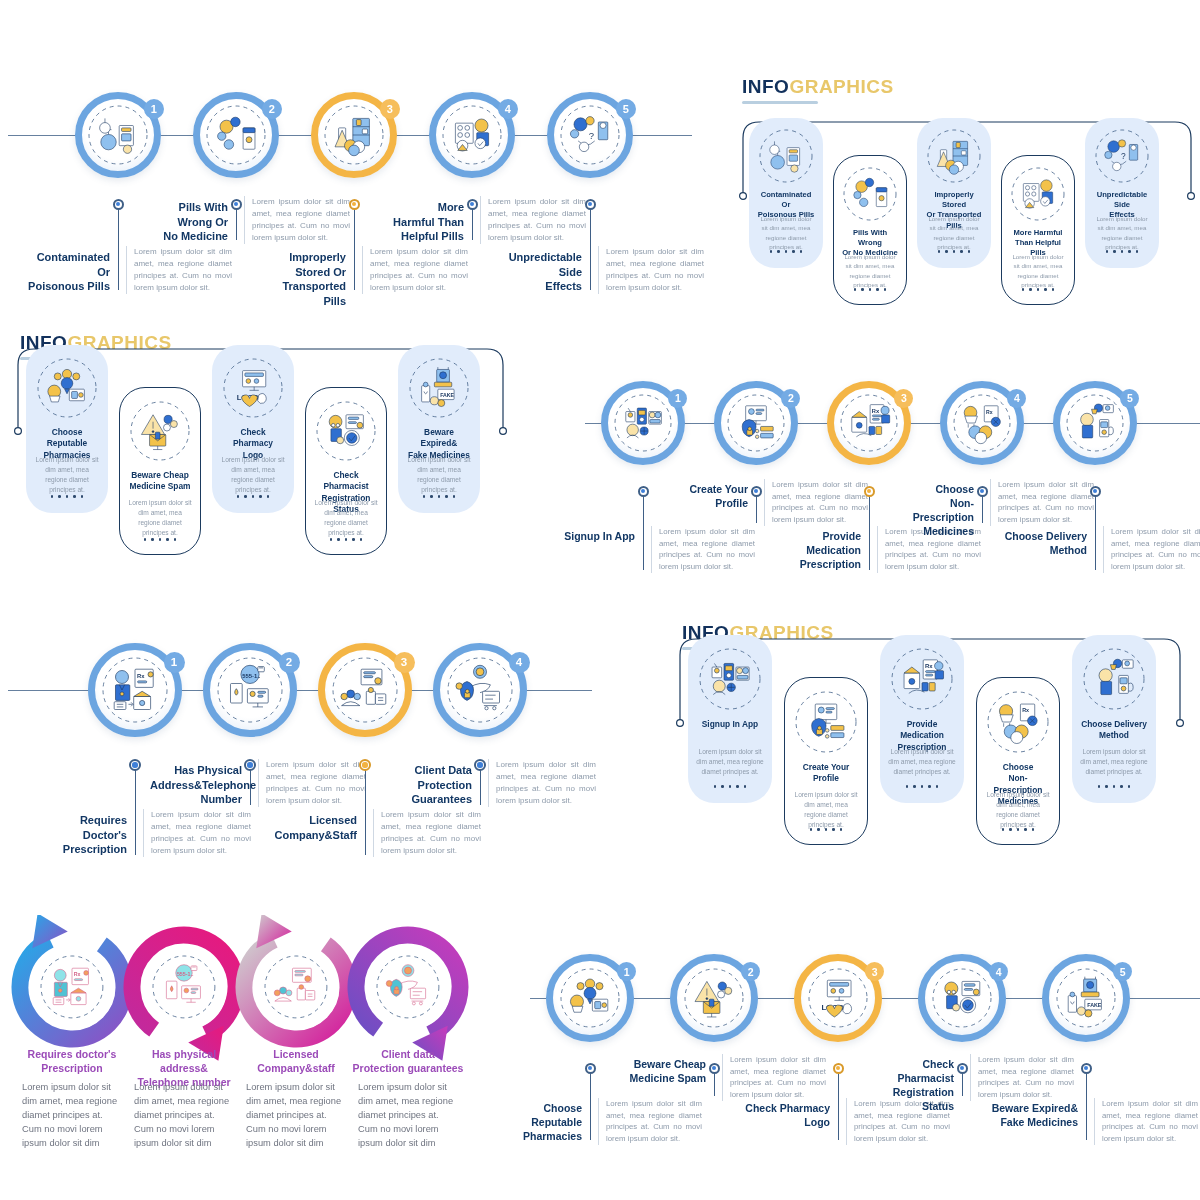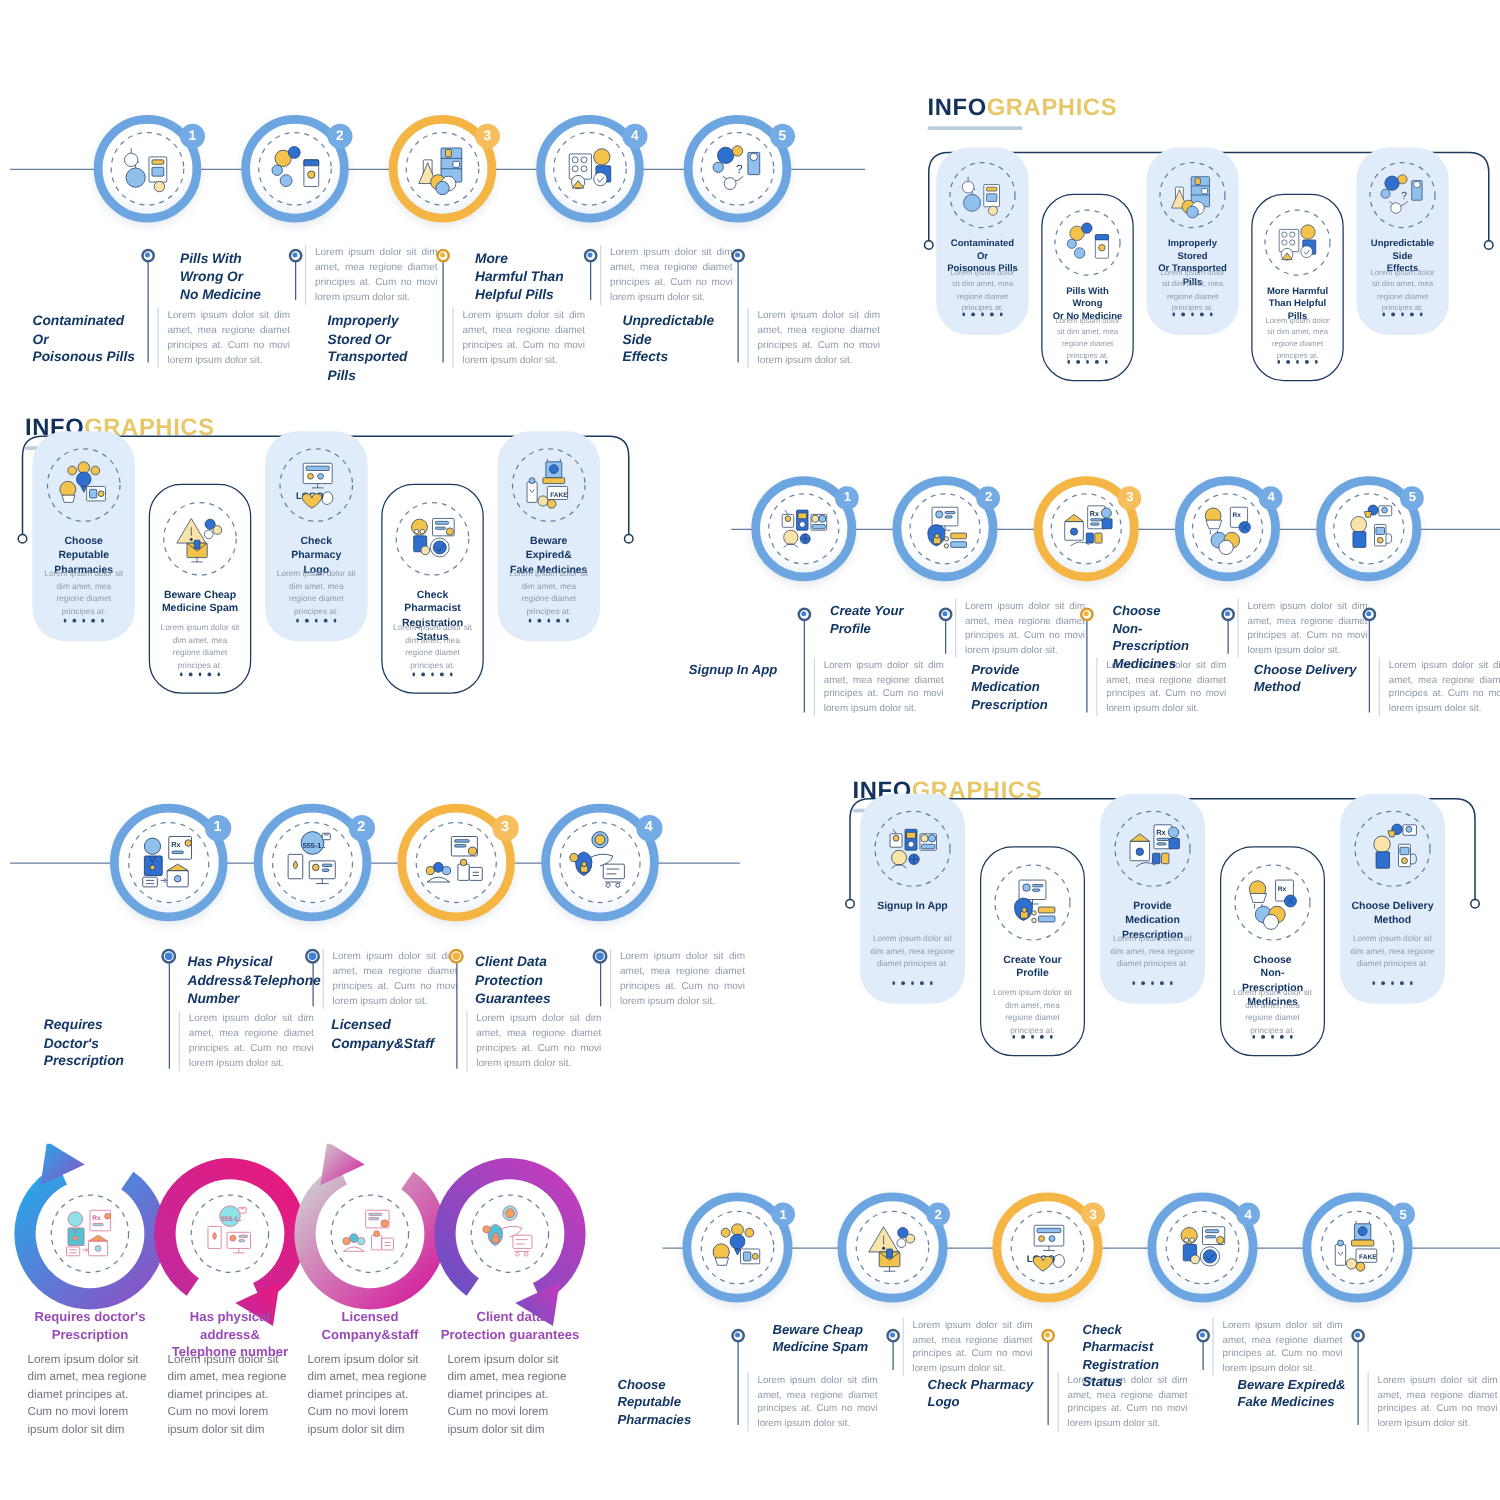--- a/index.html
+++ b/index.html
@@ -44,21 +44,21 @@
   .dot {
     position: absolute; border-radius: 50%; background: #fff;
     border: 2px solid #3f5f86; display: flex; align-items: center; justify-content: center;
   }
   .dot i { display: block; border-radius: 50%; background: #3f80d8; }
   .dot.gold { border-color: #d99a2a; }
   .dot.gold i { background: #f2b23f; }
 
   .n-title {
     position: absolute; color: #123764; font-weight: bold;
-    font-size: 11px; line-height: 1.32; text-align: left; font-style: italic;
+    font-size: 11px; line-height: 1.32; text-align: right;
   }
   .n-body {
     position: absolute; color: #8e9bab; font-size: 8.2px; line-height: 1.5;
     text-align: justify; border-left: 1px solid #cfd8e3; padding-left: 7px;
   }
 
   
   .card { position: absolute; border-radius: 26px; }
   .card.filled { background: #e1ecfb; }
   .card.outline { background: #ffffff; border: 1.4px solid #1b3a5e; }

